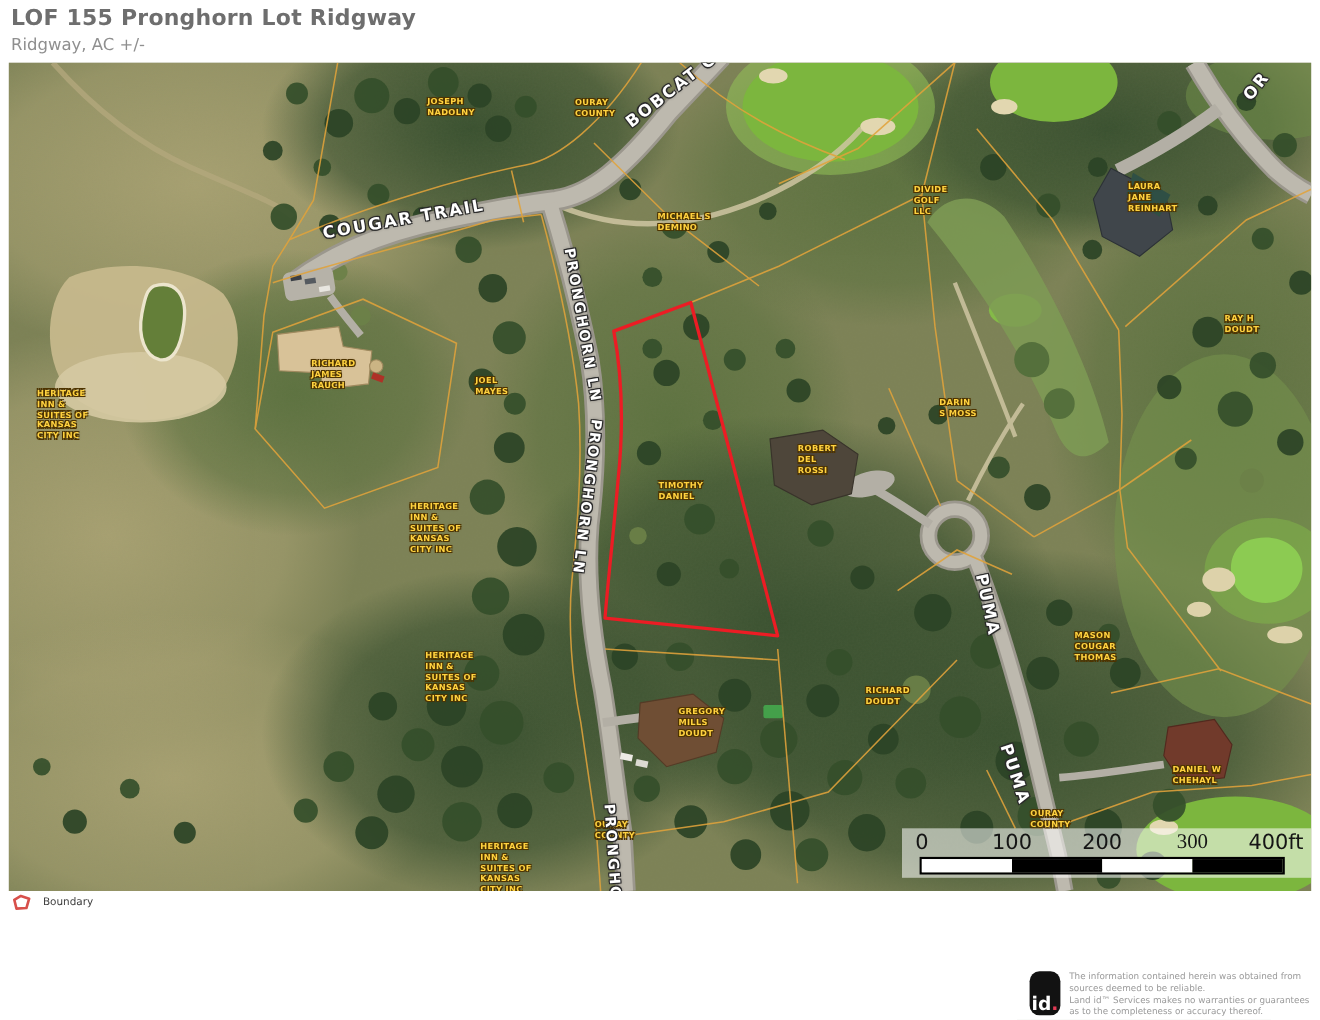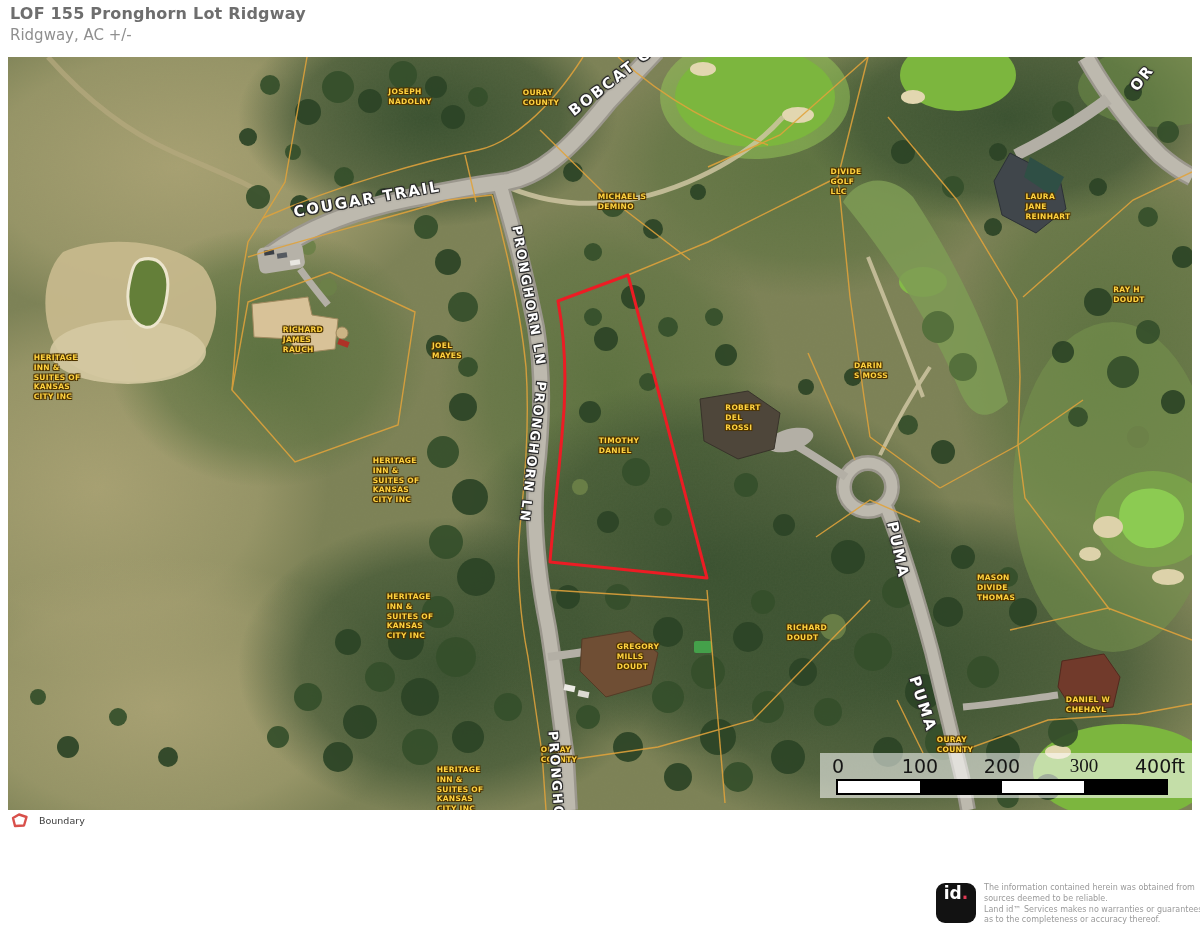--- a/index.html
+++ b/index.html
@@ -1,21 +1,21 @@
 <!DOCTYPE html>
 <html><head>
 <meta charset="utf-8">
 <style>
   html,body{margin:0;padding:0;background:#fff;}
   body{font-family:"DejaVu Sans","Liberation Sans",sans-serif;}
   #page{position:relative;width:1200px;height:927px;background:#fff;overflow:hidden;}
 
   
   #header{position:absolute;left:10px;top:4px;}
-  #page-title{font-size:16px;font-weight:bold;color:#6e6e6e;letter-spacing:.2px;}
+  #page-title{font-size:20px;font-weight:bold;color:#6e6e6e;letter-spacing:.2px;}
   #page-subtitle{font-size:15px;color:#8f8f8f;margin-top:3px;}
 
   
   #map{position:absolute;left:8px;top:57px;width:1184px;height:753px;overflow:hidden;background:#7d8256;}
   #map svg.base{position:absolute;left:0;top:0;}
 
   .owner-label{position:absolute;transform:translate(-50%,-50%);color:#ffd23f;
     font-size:7.5px;font-weight:bold;text-align:left;line-height:1.3;letter-spacing:.3px;
     white-space:pre-line;pointer-events:none;
     text-shadow:-1px -1px 0 #4e3400,1px -1px 0 #4e3400,-1px 1px 0 #4e3400,1px 1px 0 #4e3400,0 0 2px #4e3400;}
@@ -29,22 +29,22 @@
   #scale-rule{position:absolute;left:16px;top:26px;width:328px;height:12px;border:2px solid #000;display:flex;}
   .seg{flex:1;height:100%;}
   .seg.w{background:#fff;} .seg.b{background:#000;}
 
   
   #legend{position:absolute;left:10px;top:813px;display:flex;align-items:center;gap:10px;}
   #legend .lbl{font-size:9.5px;color:#3c3c3c;}
 
   
   #footer{position:absolute;left:936px;top:883px;display:flex;gap:8px;}
-  #logo{width:40px;height:40px;background:#121212;border-radius:9px;color:#fff;
-    display:flex;align-items:flex-start;justify-content:center;font-weight:bold;font-size:17px;}
+  #logo{width:28px;height:40px;background:#121212;border-radius:9px;color:#fff;
+    display:flex;align-items:flex-end;justify-content:center;font-weight:bold;font-size:17px;}
   #logo .dot{color:#e23a55;}
   #disclaimer{font-size:8px;color:#9a9a9a;line-height:1.35;white-space:pre-line;width:230px;}
 </style>
 </head>
 <body>
 
 <div id="page">
 
   <div id="header">
     <div id="page-title">LOF 155 Pronghorn Lot Ridgway</div>
@@ -333,21 +333,21 @@
     <div id="owner-layer">
         <div class="owner-label" style="left: 402px; top: 40px;">JOSEPH
 NADOLNY</div>
         <div class="owner-label" style="left: 533px; top: 41px;">OURAY
 COUNTY</div>
         <div class="owner-label" style="left: 614px; top: 145px;">MICHAEL S
 DEMINO</div>
         <div class="owner-label" style="left: 838px; top: 125px;">DIVIDE
 GOLF
 LLC</div>
-        <div class="owner-label" style="left: 1040px; top: 122px; margin-top: 28px;">LAURA
+        <div class="owner-label" style="left: 1040px; top: 122px;">LAURA
 JANE
 REINHART</div>
         <div class="owner-label" style="left: 1121px; top: 238px;">RAY H
 DOUDT</div>
         <div class="owner-label" style="left: 49px; top: 320px;">HERITAGE
 INN &amp;
 SUITES OF
 KANSAS
 CITY INC</div>
         <div class="owner-label" style="left: 295px; top: 283px;">RICHARD
@@ -361,21 +361,21 @@
 S MOSS</div>
         <div class="owner-label" style="left: 735px; top: 361px;">ROBERT
 DEL
 ROSSI</div>
         <div class="owner-label" style="left: 388px; top: 423px;">HERITAGE
 INN &amp;
 SUITES OF
 KANSAS
 CITY INC</div>
         <div class="owner-label" style="left: 988px; top: 531px;">MASON
-DIVIDE
+COUGAR
 THOMAS</div>
         <div class="owner-label" style="left: 402px; top: 559px;">HERITAGE
 INN &amp;
 SUITES OF
 KANSAS
 CITY INC</div>
         <div class="owner-label" style="left: 799px; top: 576px;">RICHARD
 DOUDT</div>
         <div class="owner-label" style="left: 630px; top: 600px;">GREGORY
 MILLS

